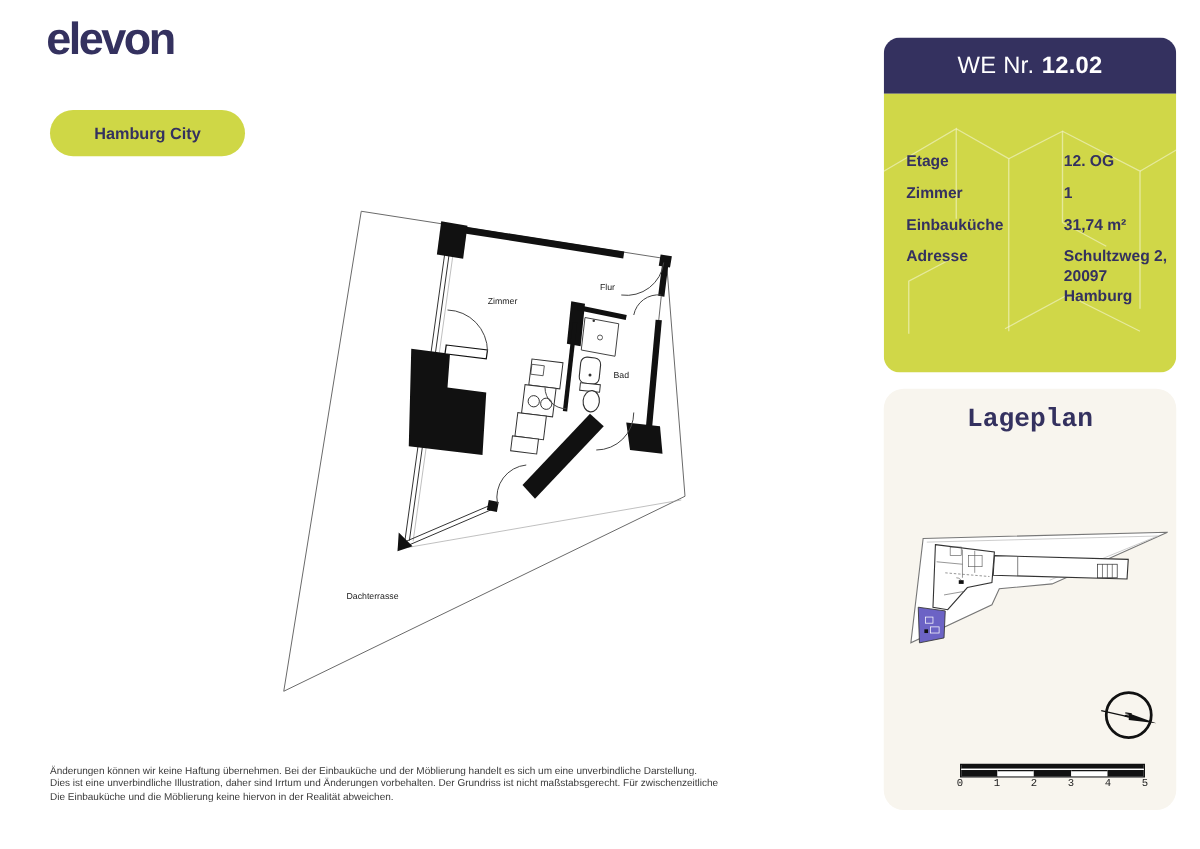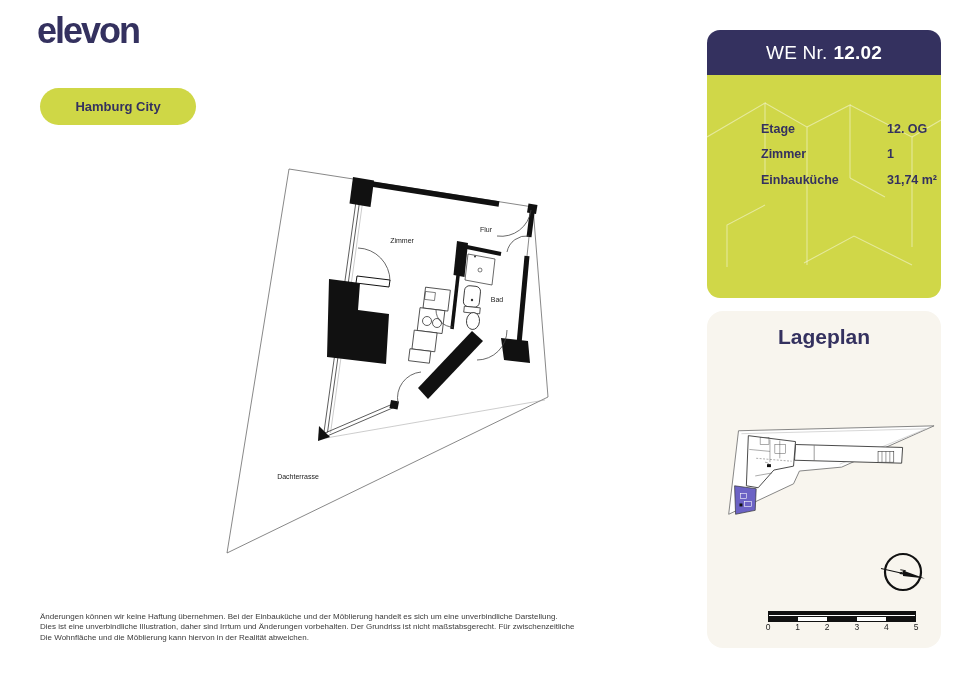--- a/index.html
+++ b/index.html
@@ -16,25 +16,25 @@
   .floorplan { position:absolute; left:215px; top:160px; width:340px; height:410px; }
 
   
   .unit-card { position:absolute; left:707px; top:30px; width:234px; height:268px; border-radius:13px; overflow:hidden; }
   .unit-card-header { height:45px; background:#34315f; color:#ffffff; display:flex; align-items:center; justify-content:center;
                       font-size:19px; letter-spacing:.2px; }
   .unit-card-header .num { font-weight:800; margin-left:6px; }
   .unit-card-body { position:relative; height:223px; background:#d0d748; padding:46px 0 0 18px; }
   .pattern { position:absolute; inset:0; pointer-events:none; }
   .row { position:relative; display:flex; margin-bottom:9px; color:#34315f; font-size:12.5px; font-weight:700; line-height:1.3; }
-  .row .lbl { width:90px; flex:0 0 90px;margin-left:36px; }
+  .row .lbl { width:90px; flex:0 0 90px; }
   .row .val { white-space:pre-line;margin-left:36px; }
 
   
-  .lage-card { position:absolute; left:707px; top:311px; width:234px; height:337px; border-radius:16px; background:#f8f5ee; }
+  .lage-card { position:absolute; left:707px; top:311px; width:234px; height:337px; border-radius:16px; background:#f8f5ee;font-family:Liberation Mono, monospace; }
   .lage-title { position:absolute; top:14px; left:0; width:100%; text-align:center; color:#34315f; font-size:21px; font-weight:700; }
   .siteplan { position:absolute; left:4px; top:106px; width:226px; height:113px; }
   .compass { position:absolute; left:173px; top:240px; width:46px; height:42px; }
   .scalebar { position:absolute; left:61px; top:300px; width:148px; border:1px solid #111; background:#fff; }
   .sb-top { height:2.5px; background:#111; }
   .sb-gap { height:1.5px; background:#fff; }
   .sb-row { display:flex; height:5px; }
   .sb-row div { flex:1 1 0; }
   .sb-row .b { background:#111; }
   .sb-row .w { background:#fff; border-top:1px solid #111; border-bottom:0; }
@@ -146,20 +146,25 @@
         <span class="val">12. OG</span>
       </div>
       <div class="row">
         <span class="lbl">Zimmer</span>
         <span class="val">1</span>
       </div>
       <div class="row">
         <span class="lbl">Einbauküche</span>
         <span class="val">31,74 m²</span>
       </div>
+      <div class="row">
+        <span class="lbl">Adresse</span>
+        <span class="val">Schultzweg 2,
+20097 Hamburg</span>
+      </div>
     </div>
   </div>
 
   <div class="lage-card">
     <div class="lage-title">Lageplan</div>
 
     <svg class="siteplan" viewBox="0 0 230 115">
       <polygon points="28,14 227,9 133,51 90,55 84,68 18,99" fill="#fff" stroke="#777" stroke-width="0.9"></polygon>
       <polyline points="31,17 219,12 131,48" fill="none" stroke="#bbb" stroke-width="0.6"></polyline>
 
@@ -217,16 +222,16 @@
       <span style="left:40%">2</span>
       <span style="left:60%">3</span>
       <span style="left:80%">4</span>
       <span style="left:100%">5</span>
     </div>
   </div>
 
   <div class="disclaimer">
     <div>Änderungen können wir keine Haftung übernehmen. Bei der Einbauküche und der Möblierung handelt es sich um eine unverbindliche Darstellung.</div>
     <div>Dies ist eine unverbindliche Illustration, daher sind Irrtum und Änderungen vorbehalten. Der Grundriss ist nicht maßstabsgerecht. Für zwischenzeitliche</div>
-    <div>Die Wohnfläche und die Möblierung kann hiervon in der Realität abweichen.</div>
+    <div>Die Einbauküche und die Möblierung keine hiervon in der Realität abweichen.</div>
   </div>
 
 </div>
 
 </body></html>

